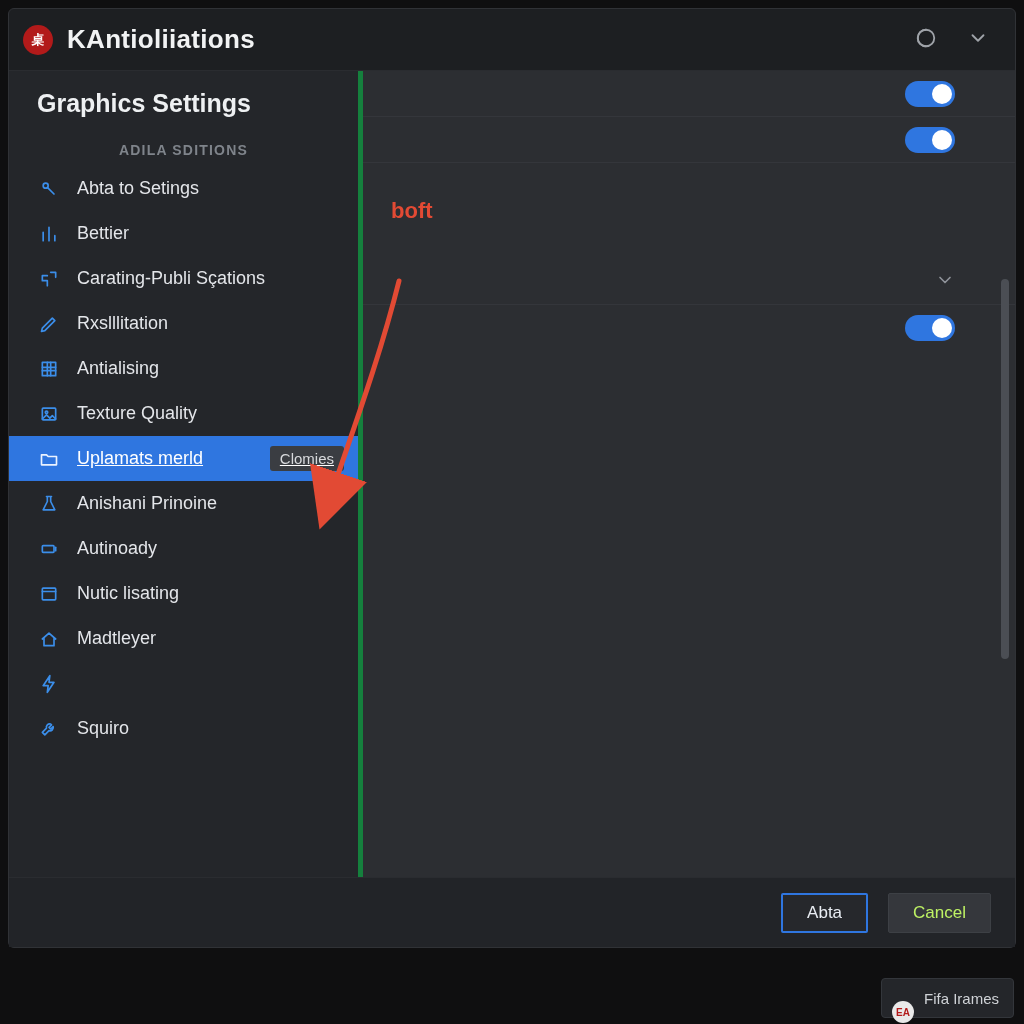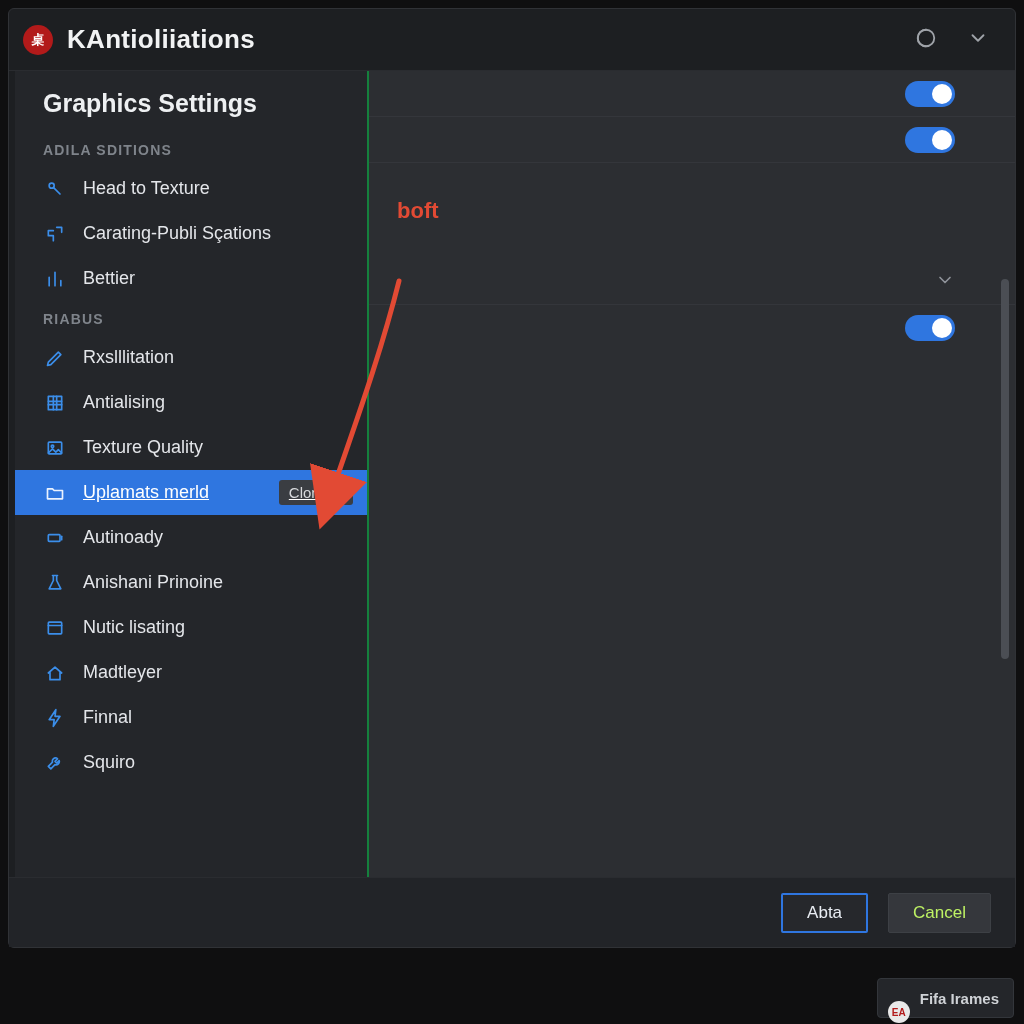--- a/index.html
+++ b/index.html
@@ -50,35 +50,35 @@
 
   
   .body {
     flex: 1; display: flex; min-height: 0;
     position: relative;
   }
   
   .sidebar {
     width: 354px;
     background: #24262a;
-    border-right: 2px solid #15803d;
+    border-right: 5px solid #15803d;
     padding: 18px 0 10px 0;
     overflow-y: auto;
-    margin-left: 6px;
   }
   .sidebar-title {
     font-size: 25px; font-weight: 600;
     color: #eef0f2;
     padding: 0 28px 14px 28px;
   }
   .section-label {
     color: #7f848b;
     font-size: 14px; font-weight: 600;
     letter-spacing: 1.2px;
     padding: 10px 28px 8px 28px;
+    text-align: center;
   }
   .sb-item {
     display: flex; align-items: center;
     height: 45px;
     padding: 0 14px 0 28px;
     color: #e4e6ea;
     font-size: 18px;
     cursor: pointer;
     position: relative;
   }
@@ -198,21 +198,21 @@
     display: flex; align-items: center;
     padding: 0 14px 0 10px;
     gap: 10px;
   }
   .status-badge {
     width: 22px; height: 22px; border-radius: 50%;
     background: #e9e9e9;
     display: flex; align-items: center; justify-content: center;
     color: #b21a1a; font-size: 10px; font-weight: 800; margin-top: 28px;
   }
-  .status-text { color: #cfd2d6; font-size: 15px; font-weight: bold; }
+  .status-text { color: #cfd2d6; font-size: 15px; }
 
   
   svg { fill: none; stroke: currentColor; stroke-width: 2; stroke-linecap: round; stroke-linejoin: round; }
 </style>
 </head>
 <body>
 
 <div class="window">
 
   <div class="titlebar">
@@ -243,42 +243,41 @@
 
       <div class="section-label">ADILA SDITIONS</div>
 
       <div class="sb-item">
         <span class="sb-icon">
           <svg width="20" height="20" viewBox="0 0 24 24">
               <circle cx="8" cy="8" r="3"></circle>
               <path d="M10 10l8 8"></path>
             </svg>
         </span>
-        <span class="sb-label">Head to Texture</span>
+        <span class="sb-label">Abta to Setings</span>
+      </div>
+
+      <div class="sb-item">
+        <span class="sb-icon">
+          <svg width="20" height="20" viewBox="0 0 24 24">
+              <path d="M5 20V10M12 20V4M19 20v-6"></path>
+            </svg>
+        </span>
+        <span class="sb-label">Bettier</span>
       </div>
 
       <div class="sb-item">
         <span class="sb-icon">
           <svg width="20" height="20" viewBox="0 0 24 24">
               <path d="M4 14h6v6M4 14V8h6M14 4h6v6"></path>
             </svg>
         </span>
         <span class="sb-label">Carating-Publi Sçations</span>
       </div>
 
-      <div class="sb-item">
-        <span class="sb-icon">
-          <svg width="20" height="20" viewBox="0 0 24 24">
-              <path d="M5 20V10M12 20V4M19 20v-6"></path>
-            </svg>
-        </span>
-        <span class="sb-label">Bettier</span>
-      </div>
-
-      <div class="section-label">RIABUS</div>
 
       <div class="sb-item">
         <span class="sb-icon">
           <svg width="20" height="20" viewBox="0 0 24 24">
               <path d="M3 21l4-1 12-12-3-3L4 17l-1 4z"></path>
             </svg>
         </span>
         <span class="sb-label">Rxslllitation</span>
       </div>
 
@@ -309,39 +308,39 @@
               <path d="M3 7h6l2 2h10v10H3z"></path>
             </svg>
         </span>
         <span class="sb-label">Uplamats merld</span>
         <span class="sb-chip">Clomies</span>
       </div>
 
       <div class="sb-item">
         <span class="sb-icon">
           <svg width="20" height="20" viewBox="0 0 24 24">
+              <path d="M9 3h6M10 3v6l-5 10h14l-5-10V3"></path>
+            </svg>
+        </span>
+        <span class="sb-label">Anishani Prinoine</span>
+      </div>
+
+      <div class="sb-item">
+        <span class="sb-icon">
+          <svg width="20" height="20" viewBox="0 0 24 24">
               <rect x="4" y="8" width="14" height="8" rx="1"></rect>
               <path d="M20 10v4"></path>
             </svg>
         </span>
         <span class="sb-label">Autinoady</span>
       </div>
 
       <div class="sb-item">
         <span class="sb-icon">
           <svg width="20" height="20" viewBox="0 0 24 24">
-              <path d="M9 3h6M10 3v6l-5 10h14l-5-10V3"></path>
-            </svg>
-        </span>
-        <span class="sb-label">Anishani Prinoine</span>
-      </div>
-
-      <div class="sb-item">
-        <span class="sb-icon">
-          <svg width="20" height="20" viewBox="0 0 24 24">
               <rect x="4" y="5" width="16" height="14" rx="1"></rect>
               <path d="M4 9h16"></path>
             </svg>
         </span>
         <span class="sb-label">Nutic lisating</span>
       </div>
 
       <div class="sb-item">
         <span class="sb-icon">
           <svg width="20" height="20" viewBox="0 0 24 24">
@@ -351,21 +350,20 @@
         <span class="sb-label">Madtleyer</span>
       </div>
 
 
       <div class="sb-item">
         <span class="sb-icon">
           <svg width="20" height="20" viewBox="0 0 24 24">
               <path d="M13 2 5 14h6l-1 8 8-12h-6l1-8z"></path>
             </svg>
         </span>
-        <span class="sb-label">Finnal</span>
       </div>
 
       <div class="sb-item">
         <span class="sb-icon">
           <svg width="20" height="20" viewBox="0 0 24 24">
               <path d="M14 6a4 4 0 0 0-5 5l-5 5 3 3 5-5a4 4 0 0 0 5-5l-3 3-2-2 3-3z"></path>
             </svg>
         </span>
         <span class="sb-label">Squiro</span>
       </div>

